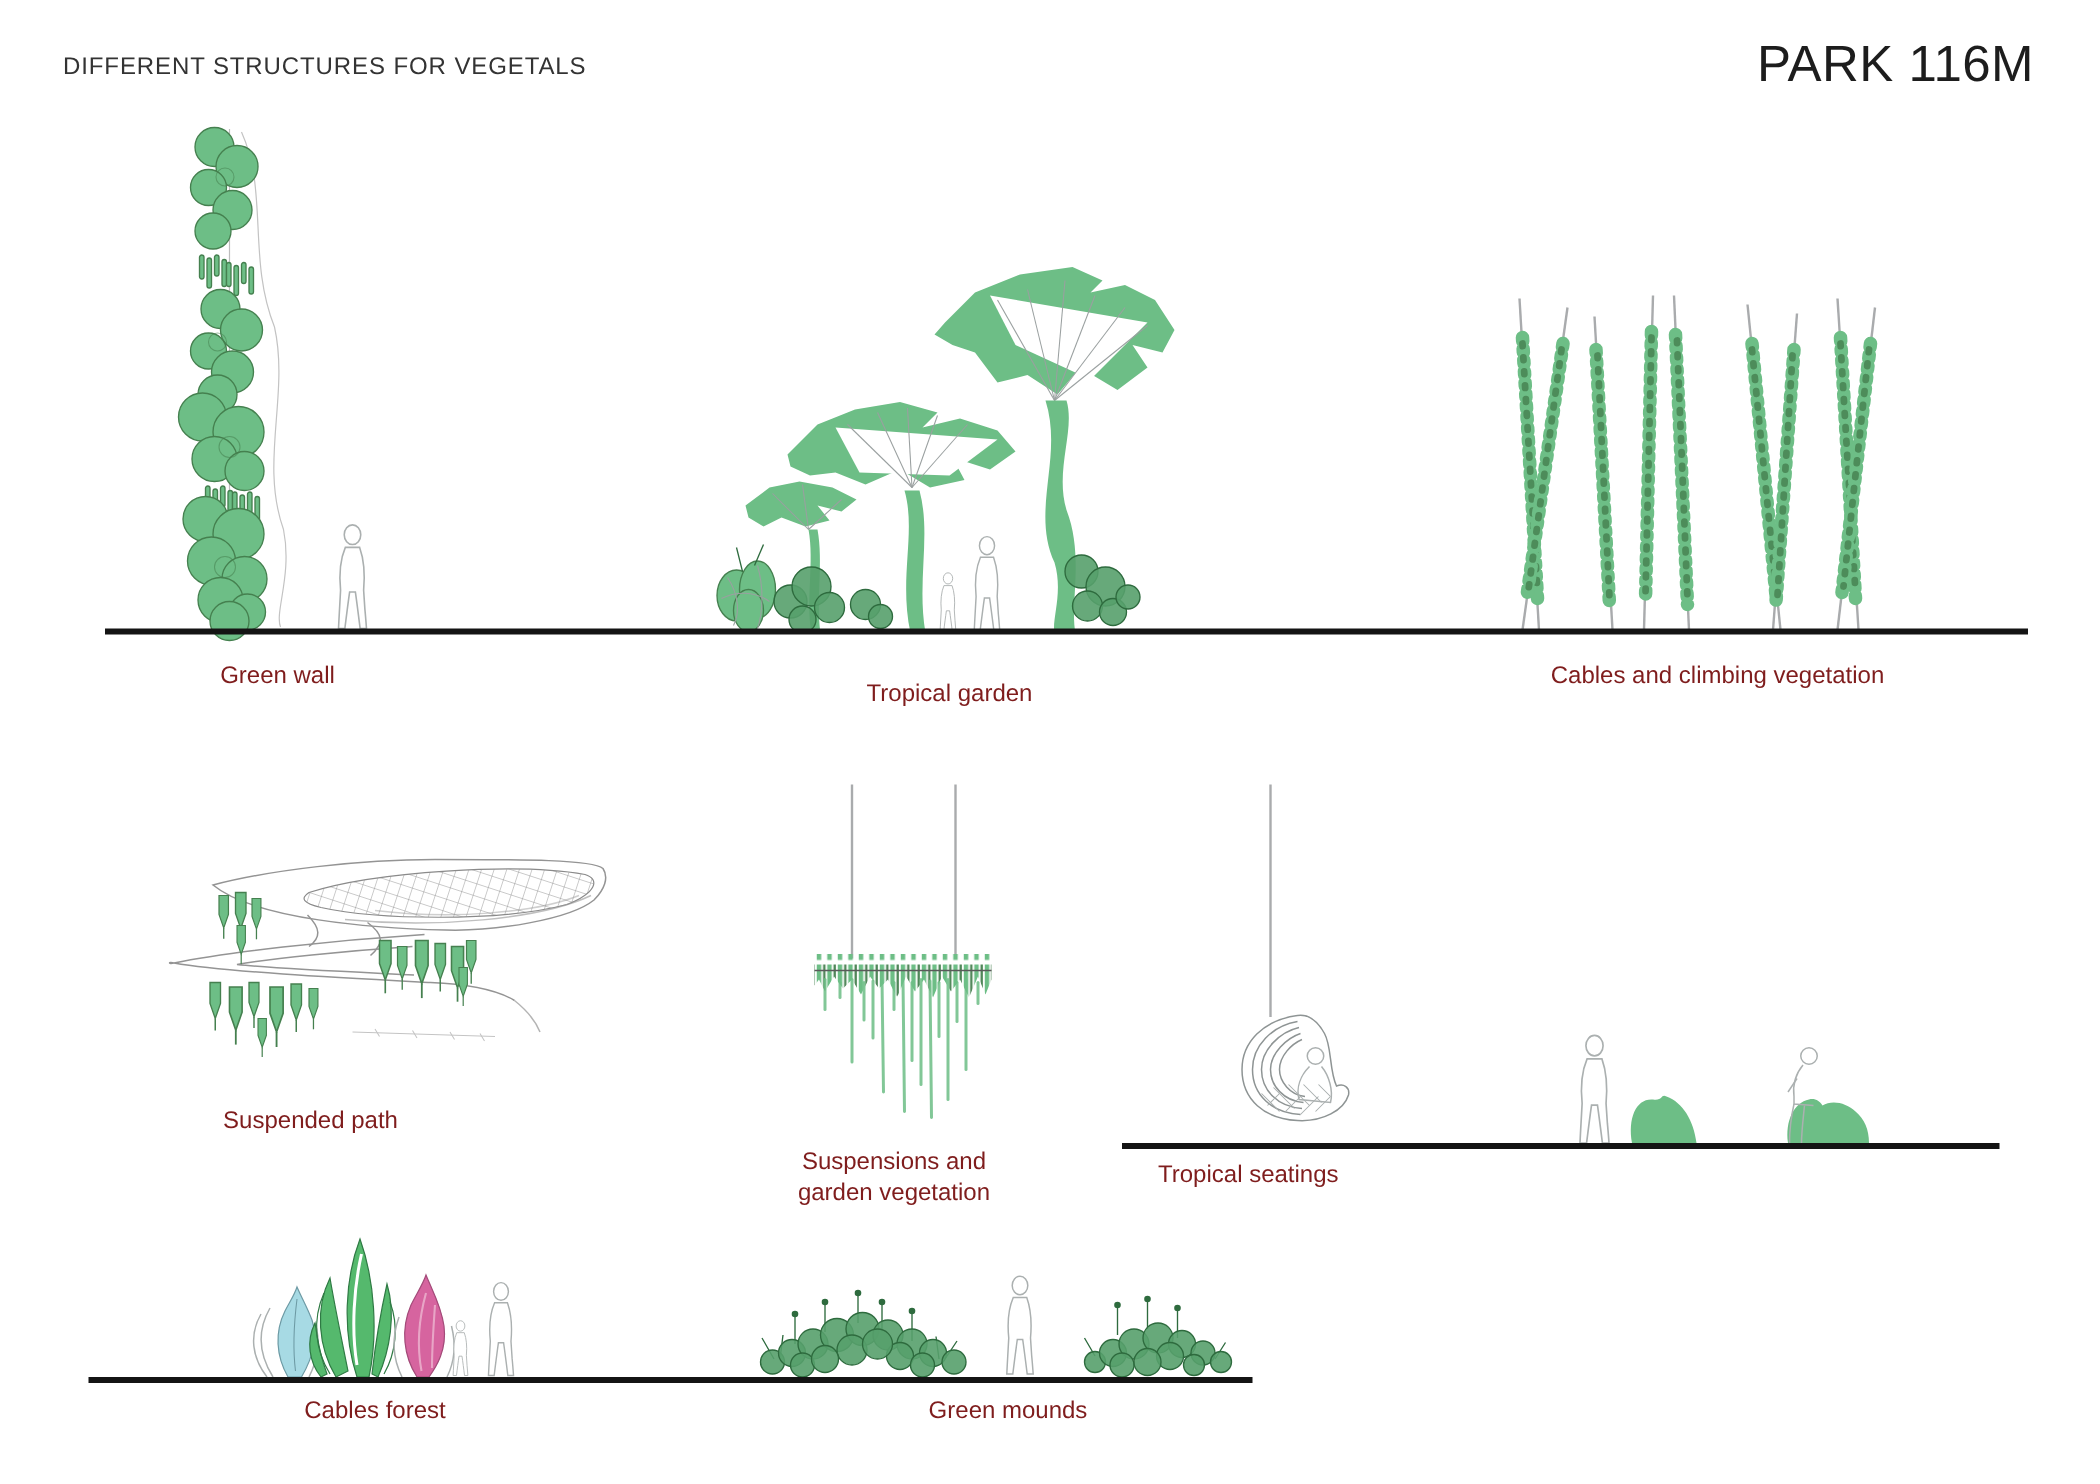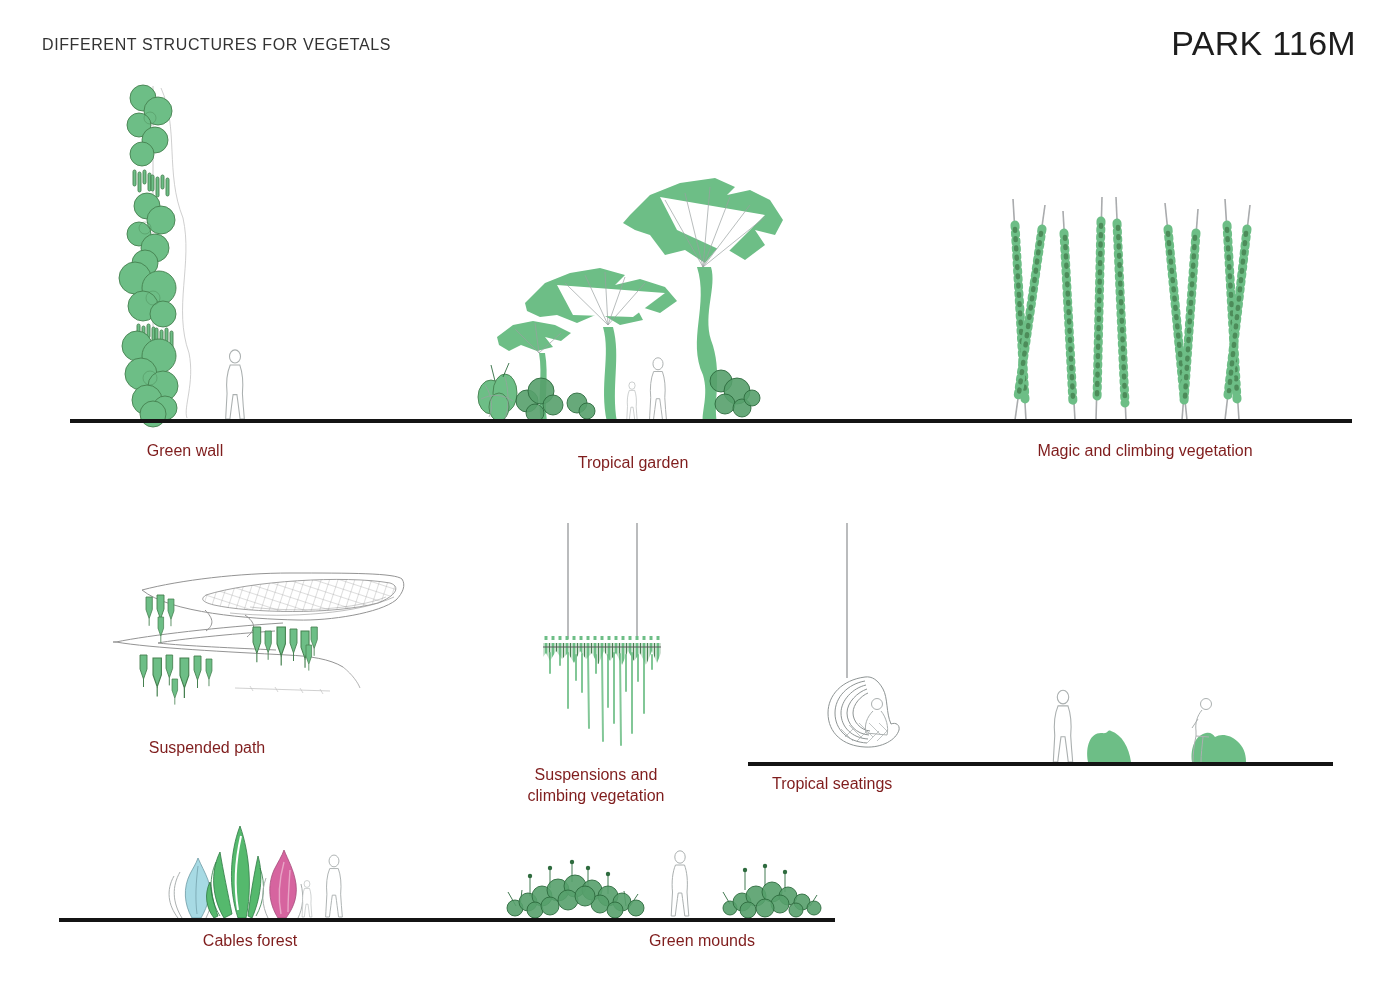--- a/index.html
+++ b/index.html
@@ -199,21 +199,21 @@
         <line class="bead" x1="211" y1="48" x2="199" y2="216"></line>
         <line class="bead2" x1="210" y1="52" x2="200" y2="212"></line>
       <line class="cable" x1="240" y1="14" x2="254" y2="235"></line>
         <line class="bead" x1="242" y1="40" x2="252" y2="214"></line>
         <line class="bead2" x1="242" y1="44" x2="252" y2="210"></line>
       <line class="cable" x1="265" y1="20" x2="240" y2="235"></line>
         <line class="bead" x1="262" y1="44" x2="243" y2="210"></line>
         <line class="bead2" x1="261" y1="48" x2="244" y2="206"></line>
     </g>
   </svg>
-  <div class="abs lbl" style="left:1020px;top:440px;width:250px;">Magic and climbing vegetation</div>
+  <div class="abs lbl" style="left:1020px;top:440px;width:250px;">Cables and climbing vegetation</div>
 
   <div class="abs ground" style="left:70px;top:419px;width:1282px;"></div>
 
   <svg class="abs" style="left:110px;top:555px;" width="310" height="165" viewBox="0 0 310 165">
 
     <path class="rib" d="M32,35 C70,25 130,18 180,18 C240,18 285,18 292,24 C296,30 293,38 286,45 C270,58 220,66 187,65 C140,64 60,58 32,35 Z"></path>
     <path class="ribf" fill="url(#mesh)" d="M96,40 C140,26 235,20 280,28 C290,31 288,40 268,48 C222,60 140,58 104,50 C92,47 90,44 96,40 Z"></path>
     <path class="rib" d="M120,58 C180,64 250,58 284,42" opacity=".6"></path>
     <path class="rib" d="M140,52 C190,58 246,54 276,42" opacity=".45"></path>
 
@@ -269,21 +269,21 @@
       <line class="strand" x1="90" y1="131" x2="91" y2="222"></line>
       <line class="strand" x1="96" y1="132" x2="96" y2="168"></line>
       <line class="strand" x1="102" y1="130" x2="102" y2="210"></line>
       <line class="strand" x1="108" y1="132" x2="108" y2="158"></line>
       <line class="strand" x1="114" y1="130" x2="114" y2="190"></line>
       <line class="strand" x1="122" y1="132" x2="122" y2="146"></line>
     </g>
   </svg>
   <div class="abs lbl" style="left:521px;top:764px;width:150px;">
     <div>Suspensions and</div>
-    <div>climbing vegetation</div>
+    <div>garden vegetation</div>
   </div>
 
   <svg class="abs" style="left:745px;top:523px;" width="592" height="245" viewBox="0 0 592 245">
     <line class="cable" x1="102" y1="0" x2="102" y2="155" stroke-width="2"></line>
     <g stroke="#8e9494" fill="none" stroke-width="1">
       <path d="M120,154 C97,157 83,172 83,190 C83,210 98,223 120,224 C137,225 151,217 154,207 C155,202 151,199 146,201 C141,190 143,175 138,166 C133,157 127,153 120,154 Z"></path>
       <path d="M120,158 C103,161 90,174 90,190 C90,207 103,219 122,220"></path>
       <path d="M121,162 C108,165 96,177 96,190 C96,204 107,215 123,216"></path>
       <path d="M122,166 C113,169 102,179 102,190 C102,201 111,211 124,212"></path>
       <path d="M123,170 C116,173 108,181 108,190 C108,198 115,207 125,208"></path>
@@ -376,15 +376,15 @@
       <circle class="bush" cx="308" cy="70" r="9"></circle>
         <circle class="bush" cx="322" cy="76" r="8"></circle>
       <circle class="bush" cx="334" cy="82" r="7"></circle>
         <circle class="bush" cx="268" cy="84" r="8"></circle>
       <circle class="bush" cx="300" cy="78" r="9"></circle>
         <circle class="bush" cx="285" cy="82" r="9"></circle>
       <circle class="bush" cx="316" cy="84" r="7"></circle>
     </g>
   </svg>
   <div class="abs ground" style="left:59px;top:918px;width:776px;"></div>
-  <div class="abs lbl" style="left:622px;top:930px;width:160px;">Green mounds</div>
+  <div class="abs lbl" style="left:592px;top:930px;width:160px;">Green mounds</div>
 
 </div>
 
 </body></html>

